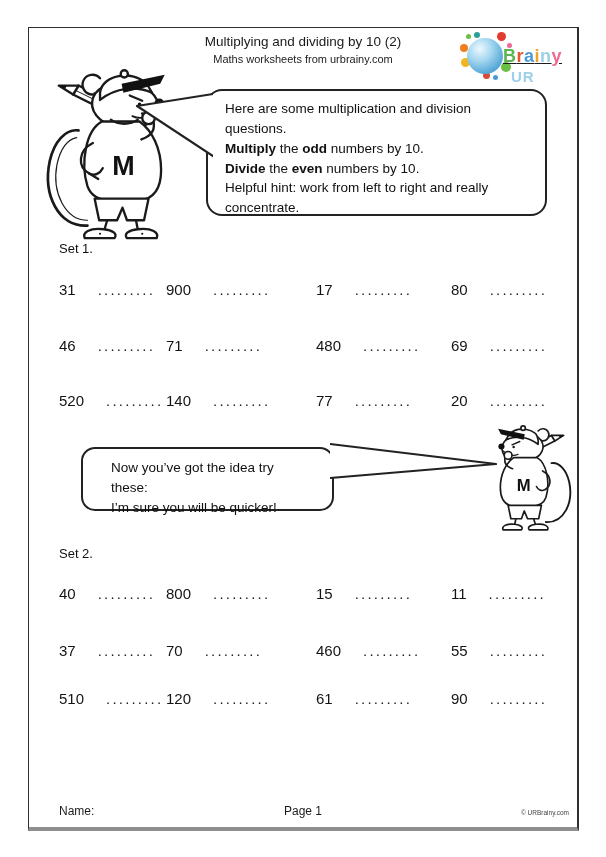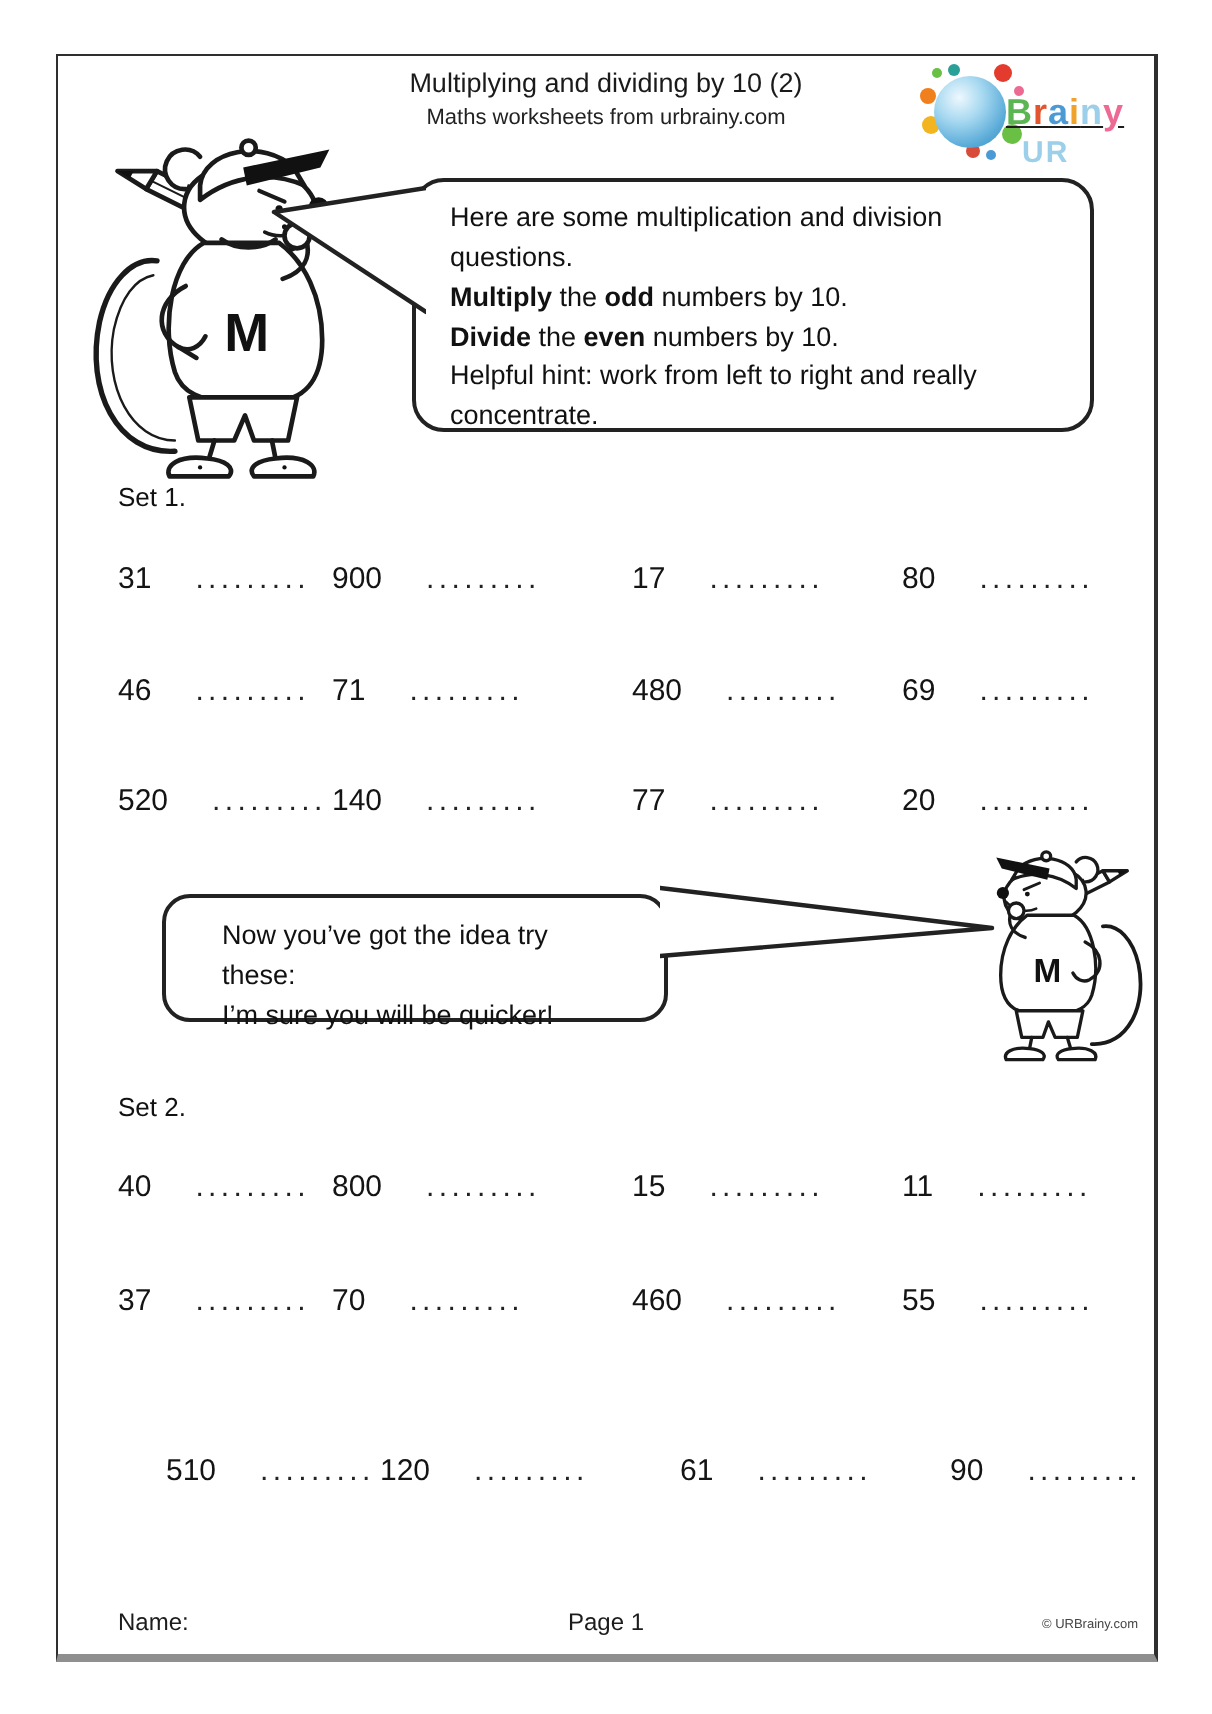--- a/index.html
+++ b/index.html
@@ -249,21 +249,21 @@
       </span>
     <span class="num-cell">
         <span>460</span>
         <span class="dots">.........</span>
       </span>
     <span class="num-cell">
         <span>55</span>
         <span class="dots">.........</span>
       </span>
   </div>
-  <div class="num-row" style="top:699px;margin-left:24px;">
+  <div class="num-row" style="top:662px;">
     <span class="num-cell">
         <span>510</span>
         <span class="dots">.........</span>
       </span>
     <span class="num-cell">
         <span>120</span>
         <span class="dots">.........</span>
       </span>
     <span class="num-cell">
         <span>61</span>

